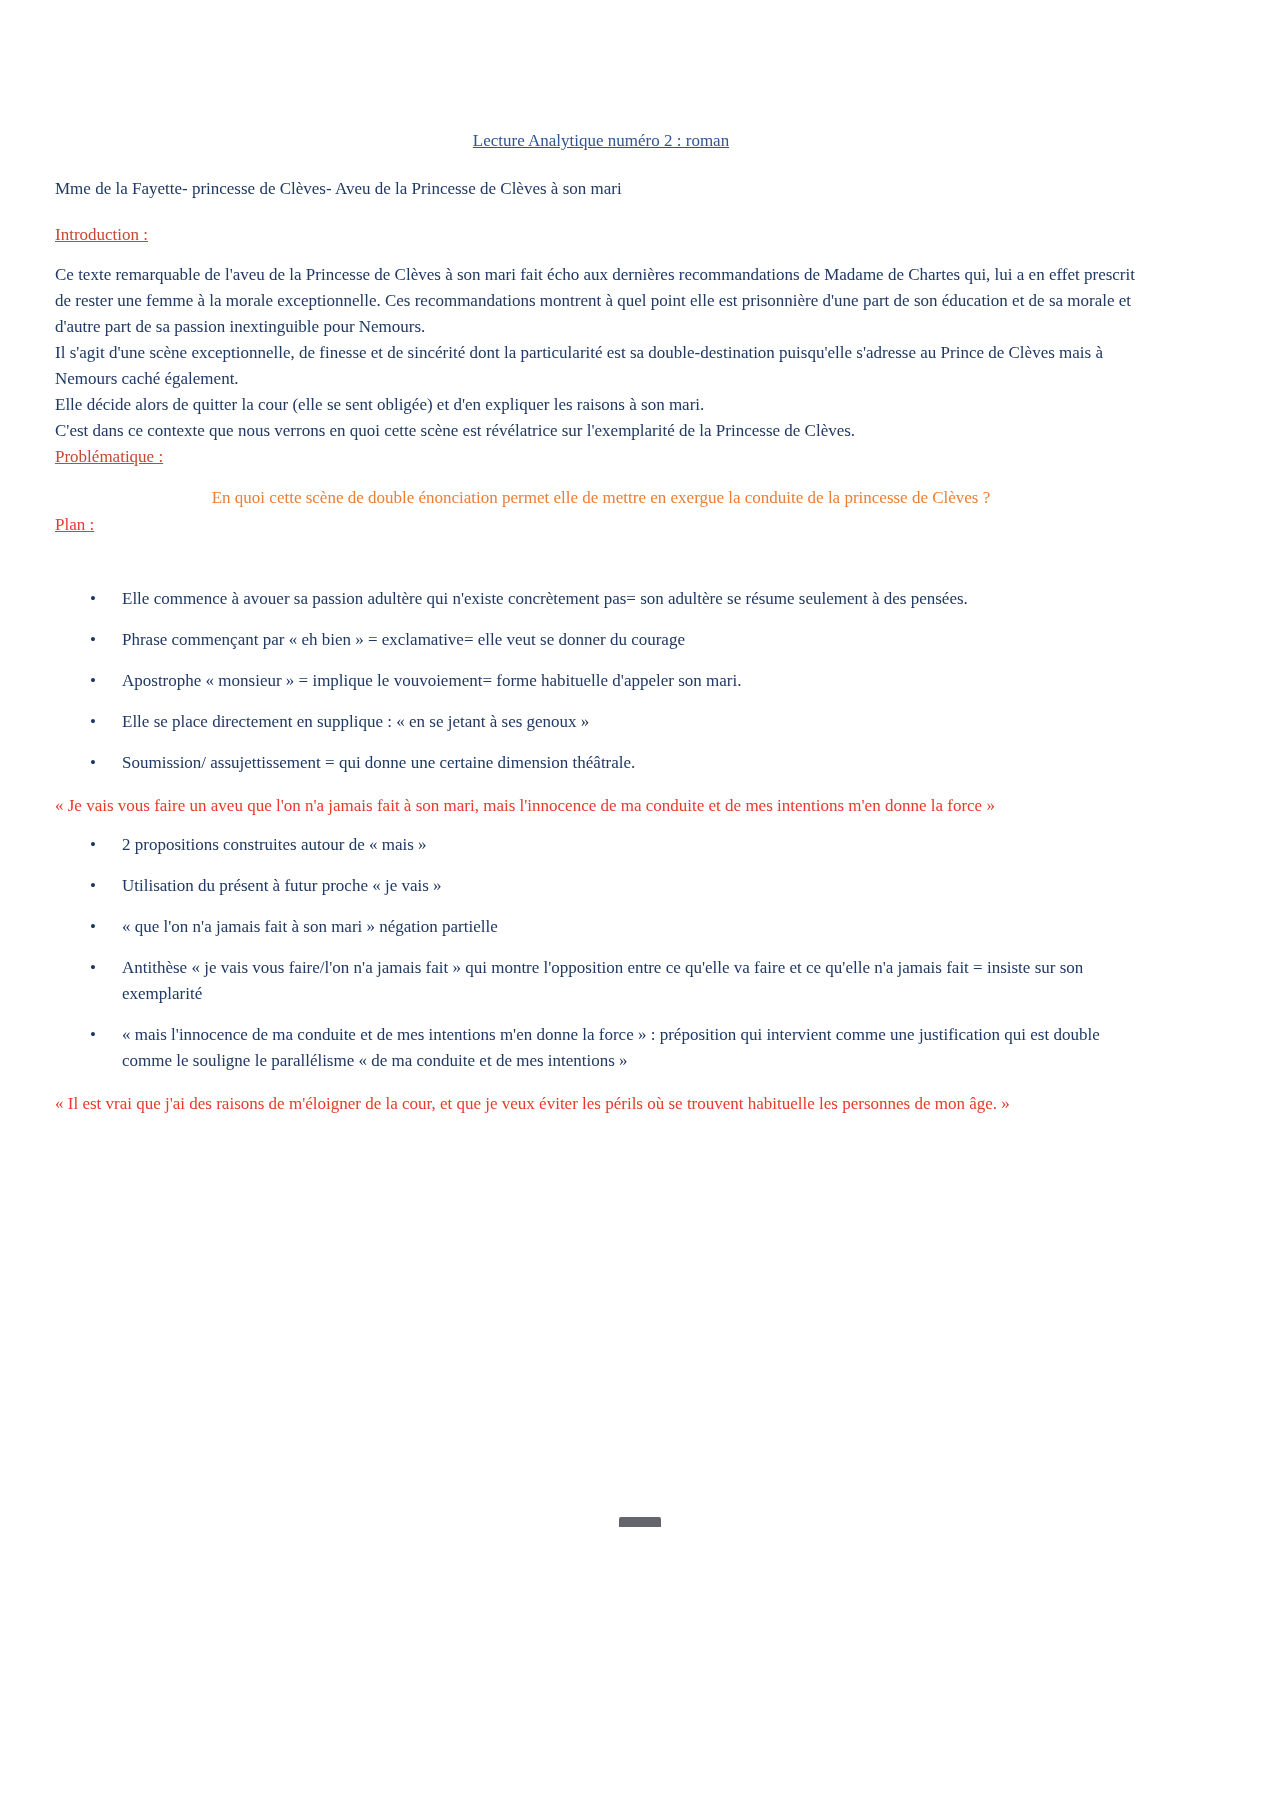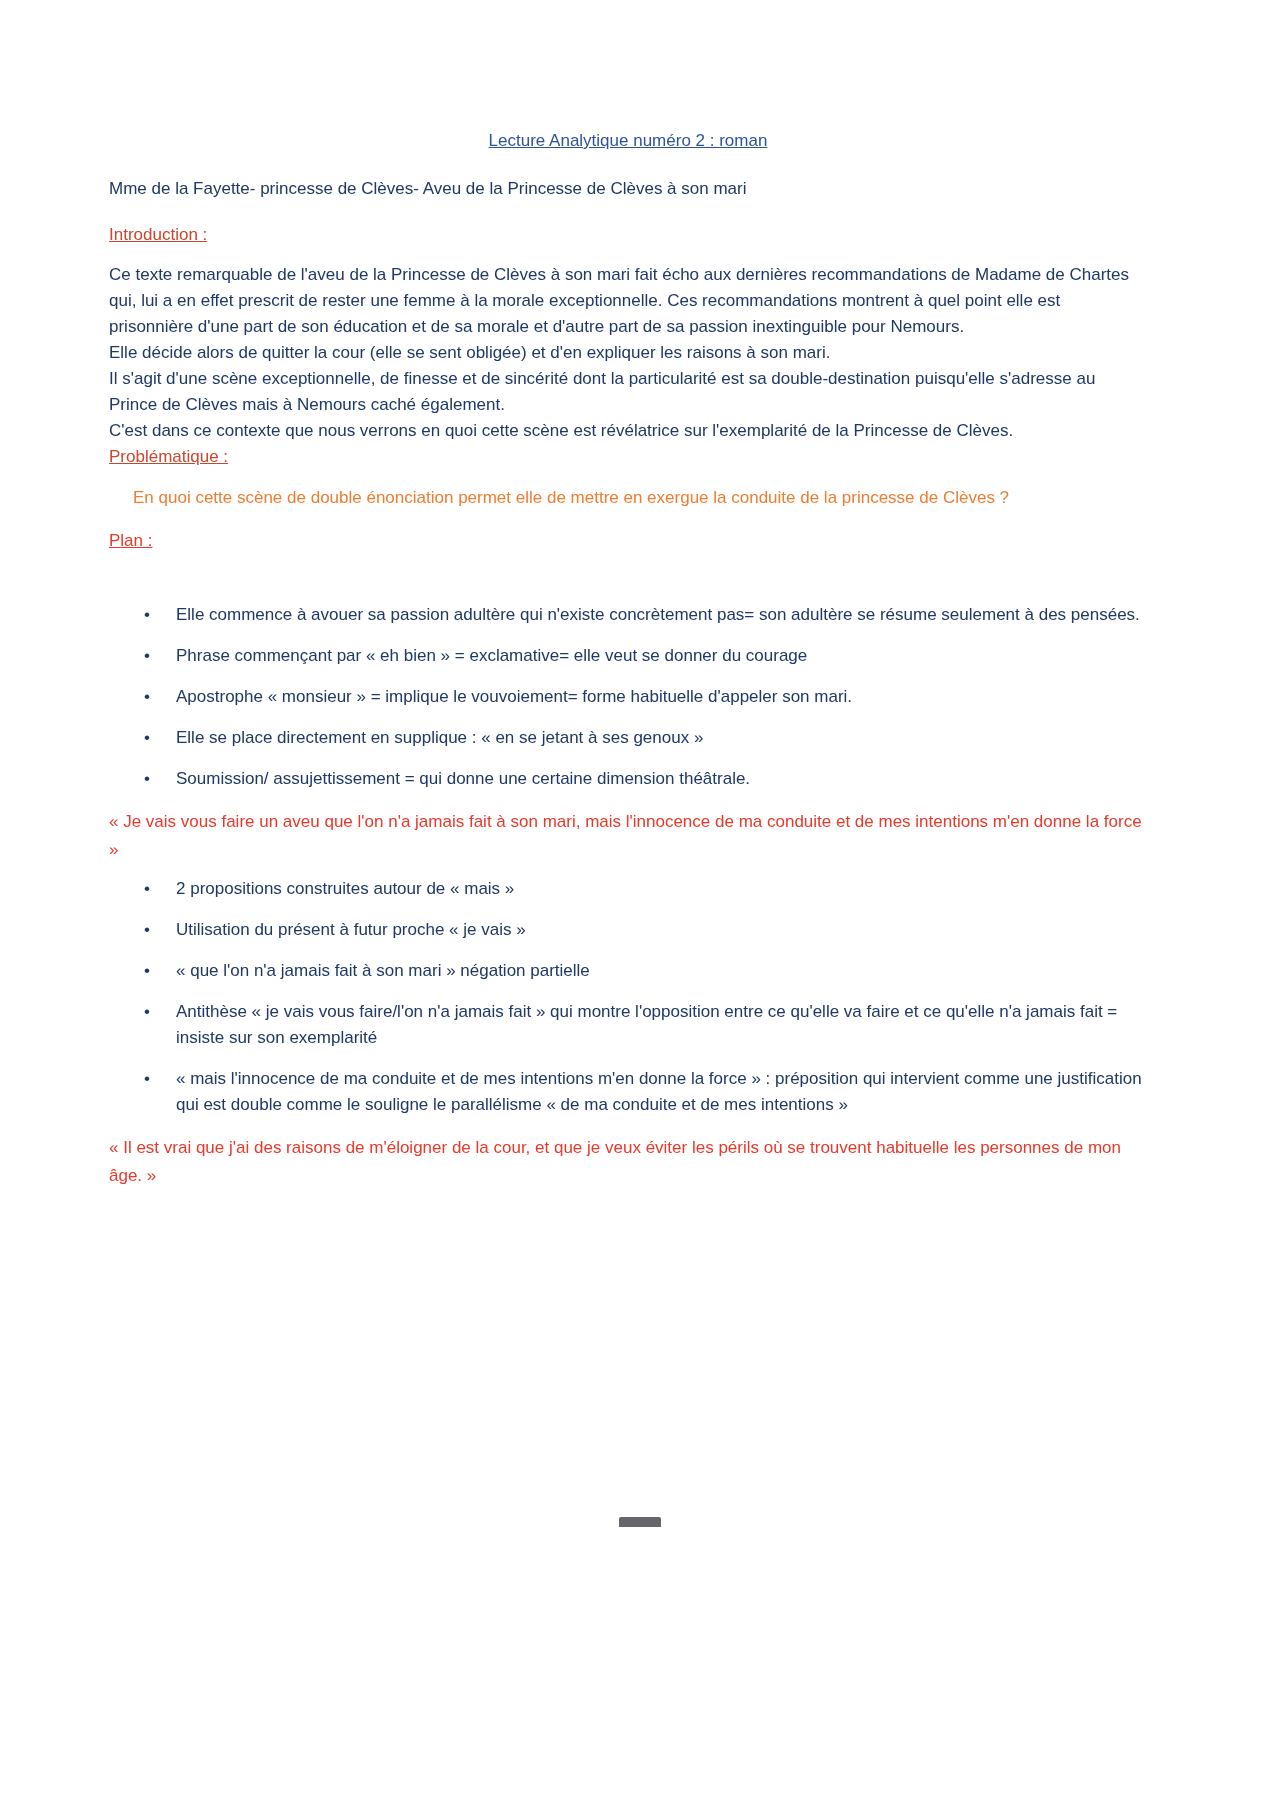--- a/index.html
+++ b/index.html
@@ -7,22 +7,22 @@
     padding: 0;
     background: #ffffff;
   }
   .page {
     position: relative;
     width: 1280px;
     height: 1527px;
     margin: 0 auto;
     background: #ffffff;
     box-sizing: border-box;
-    padding: 128px 133px 0 109px;
-    font-family: Liberation Sans, sans-serif;
+    padding: 128px 133px 0 55px;
+    font-family: Liberation Serif, serif;
     font-size: 17px;
     color: #1F3864;
     overflow: hidden;
   }
   .doc-title {
     text-align: center;
     color: #2E5496;
     text-decoration: underline;
     line-height: 26px;
     margin-bottom: 20px;
@@ -43,22 +43,23 @@
     margin-bottom: 48px;
   }
   .intro-paragraph {
     line-height: 26px;
   }
   .intro-paragraph .pline {
     line-height: 26px;
   }
   .question {
     color: #ED7D31;
+    text-align: center;
     line-height: 28px;
-    margin-bottom: 16px;
+    margin-bottom: 0;
     padding: 0 24px;
   }
   .quote {
     color: #E8392B;
     line-height: 28px;
     margin-bottom: 12px;
   }
   .bullets {
     list-style: none;
     margin: 0 0 16px 0;
@@ -97,22 +98,22 @@
 <div class="page">
 
   <div class="doc-title">Lecture Analytique numéro 2 : roman</div>
 
   <div class="subtitle">Mme de la Fayette- princesse de Clèves- Aveu de la Princesse de Clèves à son mari</div>
 
   <div class="section-heading">Introduction :</div>
 
   <div class="intro-paragraph">
     <div class="pline">Ce texte remarquable de l'aveu de la Princesse de Clèves à son mari fait écho aux dernières recommandations de Madame de Chartes qui, lui a en effet prescrit de rester une femme à la morale exceptionnelle. Ces recommandations montrent à quel point elle est prisonnière d'une part de son éducation et de sa morale et d'autre part de sa passion inextinguible pour Nemours.</div>
+    <div class="pline">Il s'agit d'une scène exceptionnelle, de finesse et de sincérité dont la particularité est sa double-destination puisqu'elle s'adresse au Prince de Clèves mais à Nemours caché également.</div>
     <div class="pline">Elle décide alors de quitter la cour (elle se sent obligée) et d'en expliquer les raisons à son mari.</div>
-    <div class="pline">Il s'agit d'une scène exceptionnelle, de finesse et de sincérité dont la particularité est sa double-destination puisqu'elle s'adresse au Prince de Clèves mais à Nemours caché également.</div>
     <div class="pline">C'est dans ce contexte que nous verrons en quoi cette scène est révélatrice sur l'exemplarité de la Princesse de Clèves.</div>
   </div>
 
   <div class="section-heading">Problématique :</div>
 
   <div class="question">En quoi cette scène de double énonciation permet elle de mettre en exergue la conduite de la princesse de Clèves ?</div>
 
   <div class="section-heading plan">Plan :</div>
 
   <div class="quote-block">

